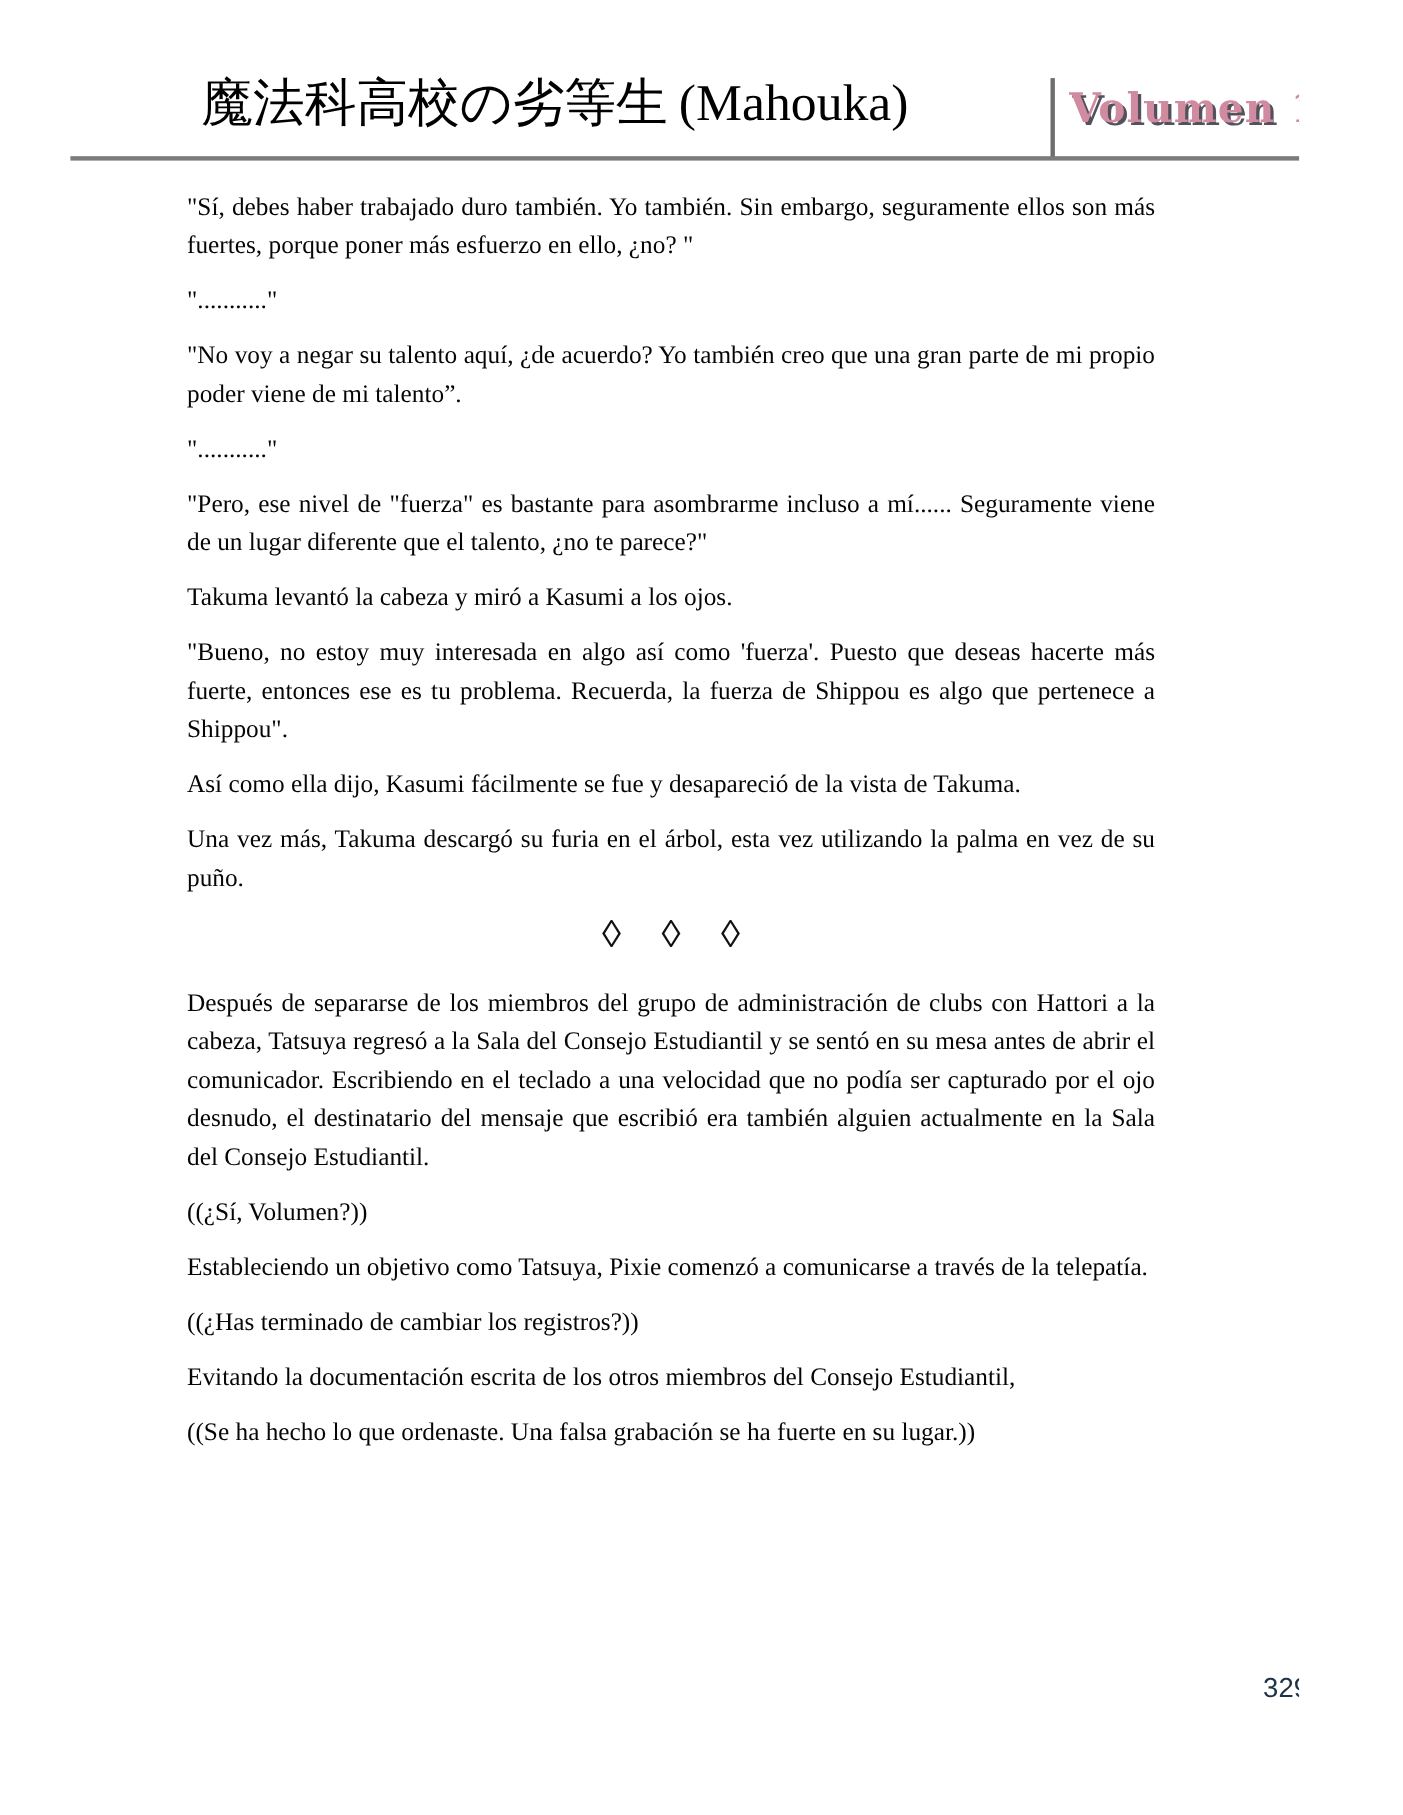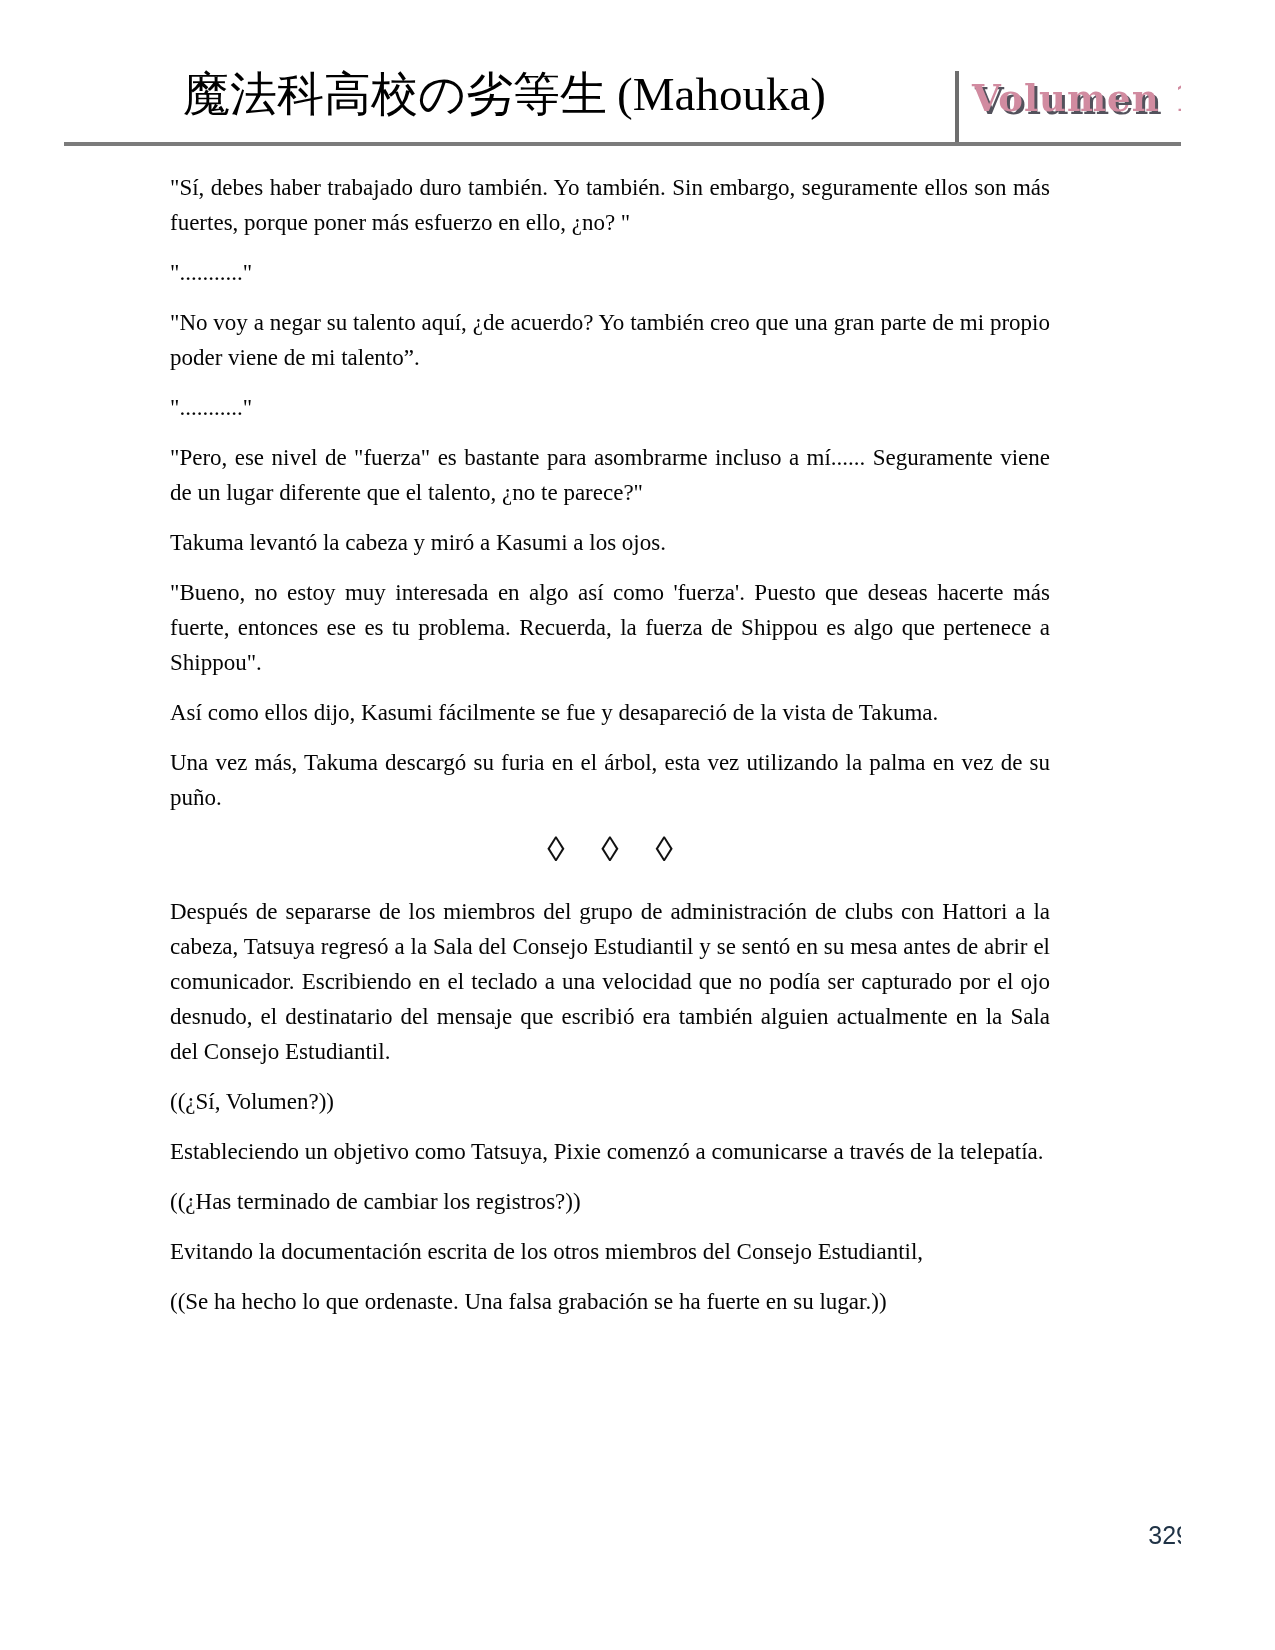--- a/index.html
+++ b/index.html
@@ -57,21 +57,21 @@
   </div>
 
   <div class="content">
       <p class="para">"Sí, debes haber trabajado duro también. Yo también. Sin embargo, seguramente ellos son más fuertes, porque poner más esfuerzo en ello, ¿no? "</p>
       <p class="para">"..........."</p>
       <p class="para">"No voy a negar su talento aquí, ¿de acuerdo? Yo también creo que una gran parte de mi propio poder viene de mi talento”.</p>
       <p class="para">"..........."</p>
       <p class="para">"Pero, ese nivel de "fuerza" es bastante para  asombrarme incluso a mí...... Seguramente viene de un lugar diferente que el talento, ¿no te parece?"</p>
       <p class="para">Takuma levantó la cabeza y miró a Kasumi a los ojos.</p>
       <p class="para">"Bueno, no estoy muy interesada en algo así como 'fuerza'. Puesto que deseas hacerte más fuerte, entonces ese es tu problema. Recuerda, la fuerza de Shippou es algo que pertenece a Shippou".</p>
-      <p class="para">Así como ellos dijo, Kasumi fácilmente se fue y desapareció de la vista de Takuma.</p>
+      <p class="para">Así como ella dijo, Kasumi fácilmente se fue y desapareció de la vista de Takuma.</p>
       <p class="para">Una vez más, Takuma descargó su furia en el árbol, esta vez utilizando la palma en vez de su puño.</p>
       <div class="separator">◊ ◊ ◊</div>
       <p class="para">Después de separarse de los miembros del grupo de administración de clubs con Hattori a la cabeza, Tatsuya regresó a la Sala del Consejo Estudiantil y se sentó en su mesa antes de abrir el comunicador. Escribiendo en el teclado a una velocidad que no podía ser capturado por el ojo desnudo, el destinatario del mensaje que escribió era también alguien actualmente en la Sala del Consejo Estudiantil.</p>
       <p class="para">((¿Sí, Volumen?))</p>
       <p class="para">Estableciendo un objetivo como Tatsuya, Pixie comenzó a comunicarse a través de la telepatía.</p>
       <p class="para">((¿Has terminado de cambiar los registros?))</p>
       <p class="para">Evitando la documentación escrita de los otros miembros del Consejo Estudiantil,</p>
       <p class="para">((Se ha hecho lo que ordenaste. Una falsa grabación se ha fuerte en su lugar.))</p>
     </div>
 

